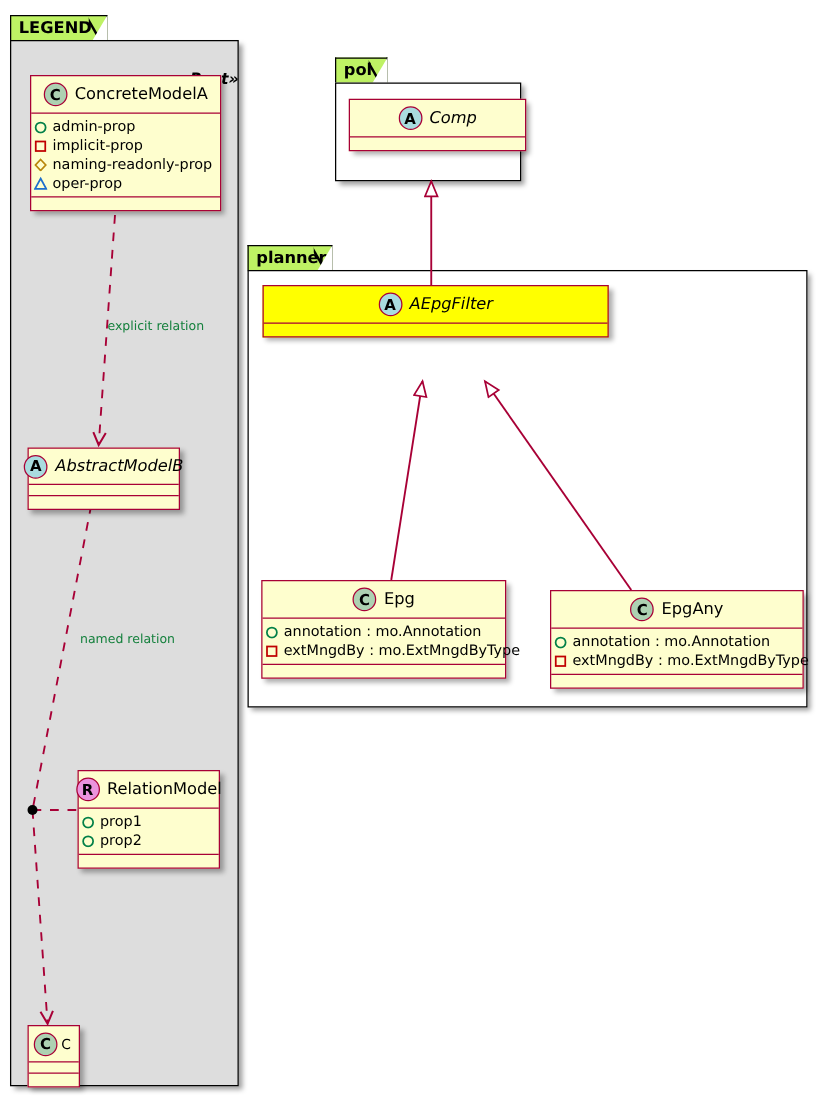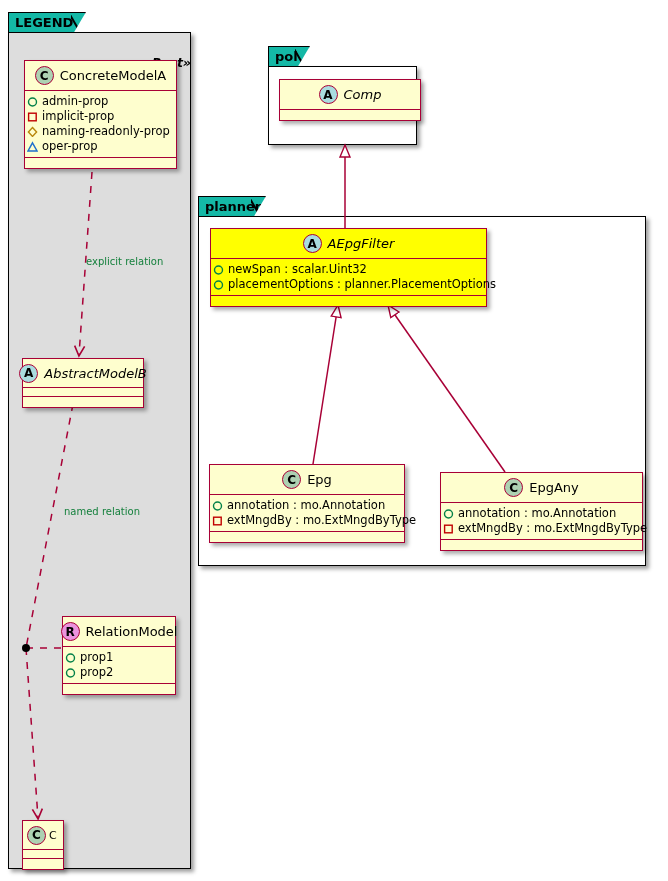--- a/index.html
+++ b/index.html
@@ -7,21 +7,21 @@
     width:668px;height:881px;background:#FFFFFF;
     font-family:"DejaVu Sans","Liberation Sans",sans-serif;
     position:relative;overflow:hidden;
   }
   #stage{position:absolute;left:0;top:0;width:668px;height:881px;}
 
   
   .pkg{position:absolute;}
   .pkg .pkg-tab{
     position:absolute;left:0;top:0;height:21px;
-    background:#14b8a6;border:1.4px solid #000000;border-bottom:none;
+    background:#bef264;border:1.4px solid #000000;border-bottom:none;
     box-sizing:border-box;
     font-size:13px;font-weight:bold;color:#000;
     line-height:19px;padding:0 16px 0 6px;white-space:nowrap;text-align:center;
   }
   .pkg .pkg-tab::after{
     content:"";position:absolute;right:-1px;top:-1px;
     width:0;height:0;border-left:13px solid transparent;
     border-bottom:22px solid #FFFFFF;
   }
   .pkg .pkg-tab .slash{
@@ -247,38 +247,20 @@
       <span class="nm ital">Comp</span>
     </div>
     <div class="methods"></div>
   </div>
 
   <div class="cls hl" style="left:210px;top:228px;width:277px;">
     <div class="hdr">
       <span class="badge a">A</span>
       <span class="nm ital">AEpgFilter</span>
     </div>
-    <div class="attrs">
-      <div class="attr">
-        <span class="mk">
-            <svg width="11" height="11">
-              <circle cx="5.5" cy="6" r="4" fill="none" stroke="#038048" stroke-width="1.4"></circle>
-            </svg>
-          </span>
-        <span>newSpan : scalar.Uint32</span>
-      </div>
-      <div class="attr">
-        <span class="mk">
-            <svg width="11" height="11">
-              <circle cx="5.5" cy="6" r="4" fill="none" stroke="#038048" stroke-width="1.4"></circle>
-            </svg>
-          </span>
-        <span>placementOptions : planner.PlacementOptions</span>
-      </div>
-    </div>
     <div class="methods"></div>
   </div>
 
   <div class="cls" style="left:209px;top:464px;width:196px;">
     <div class="hdr">
       <span class="badge c">C</span>
       <span class="nm">Epg</span>
     </div>
     <div class="attrs">
       <div class="attr">

